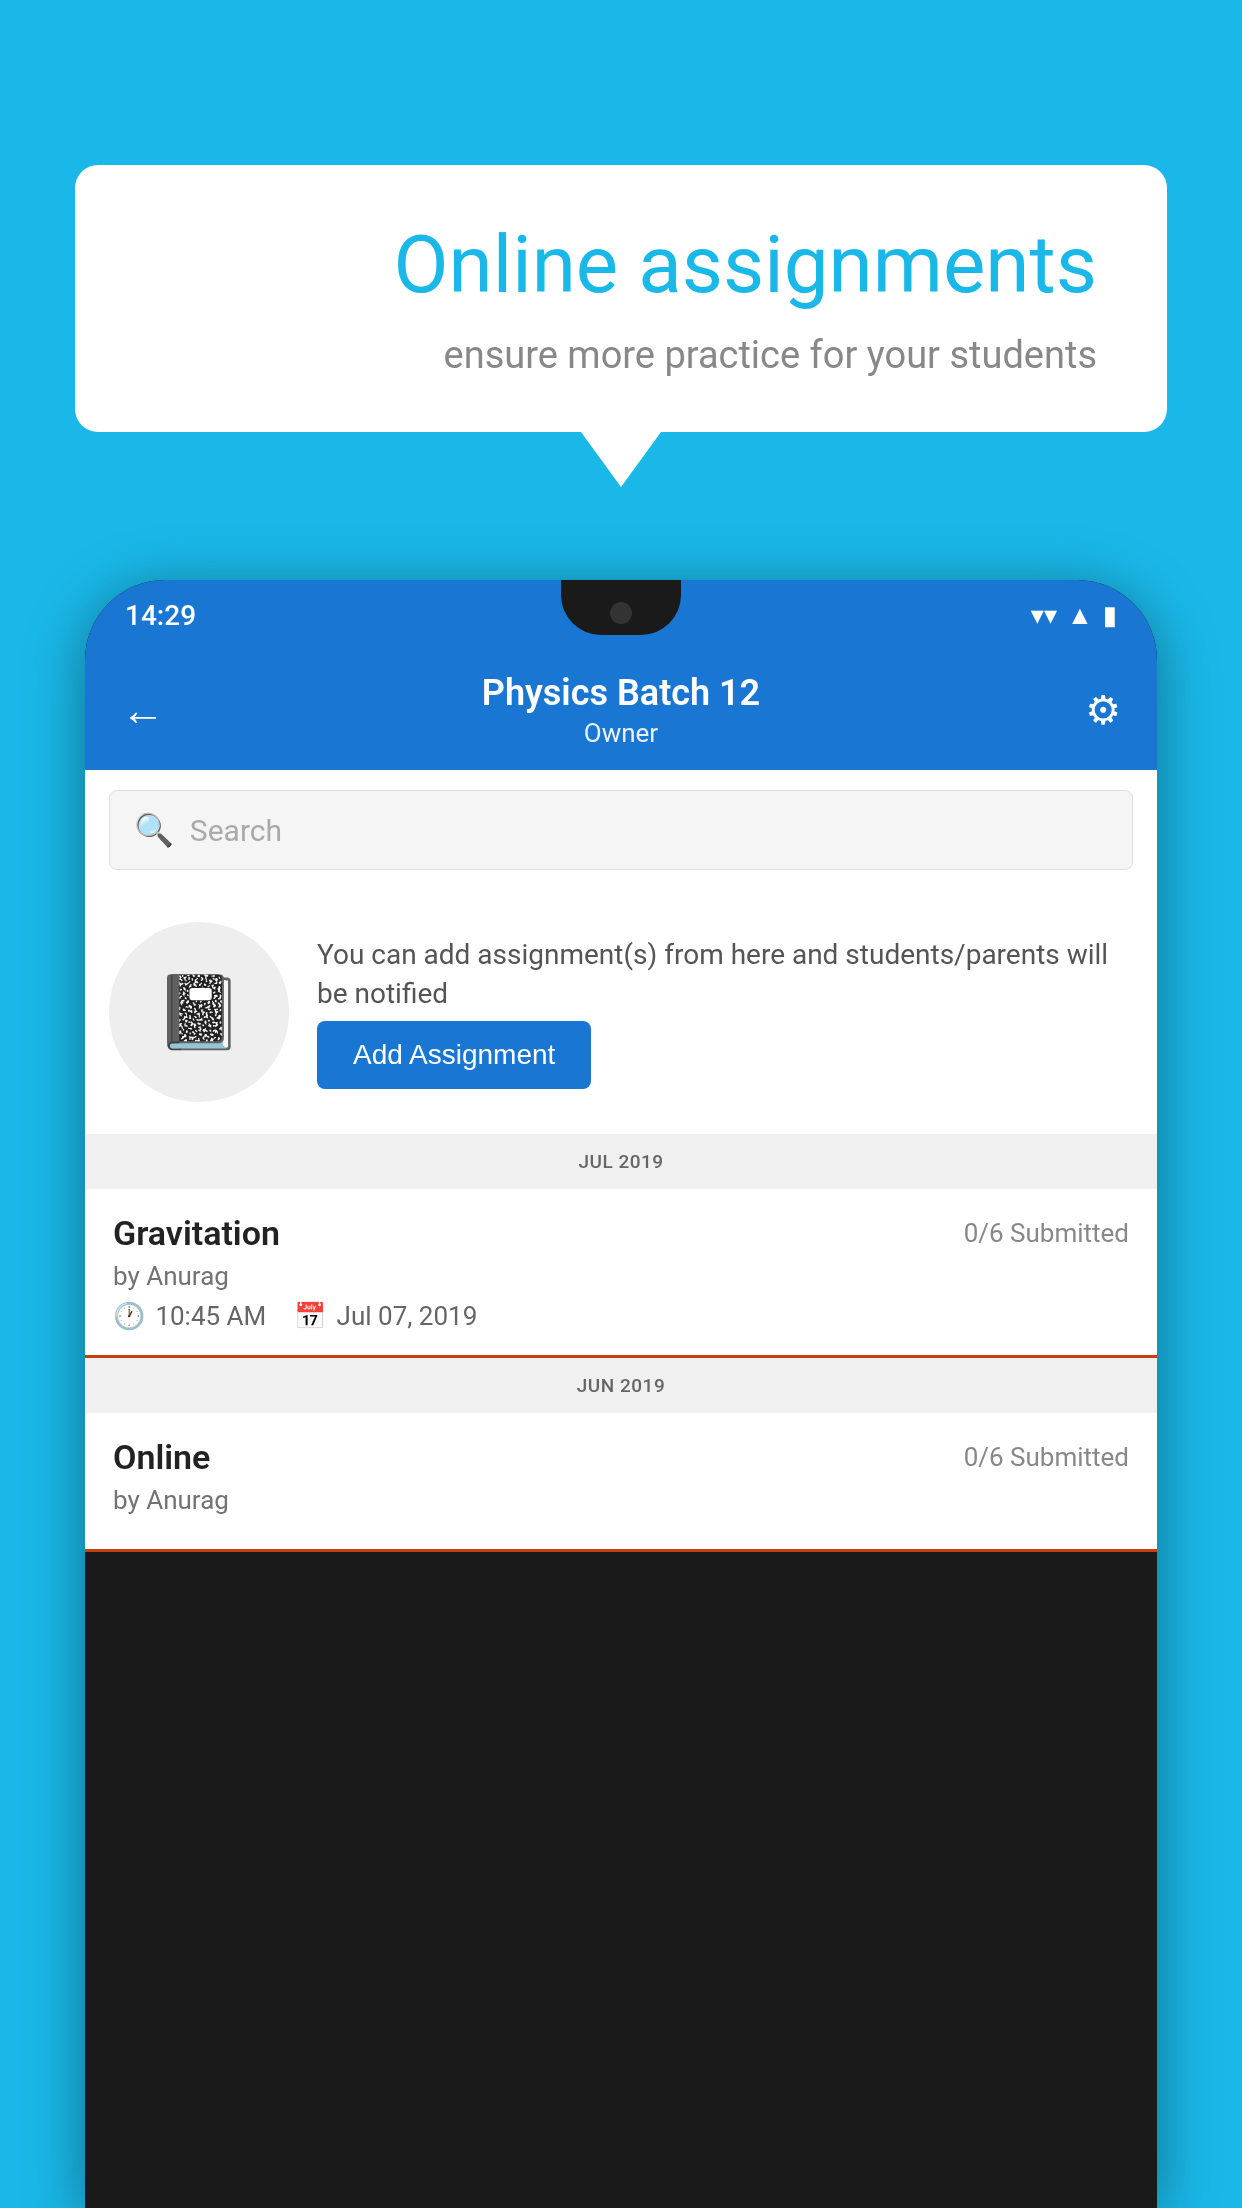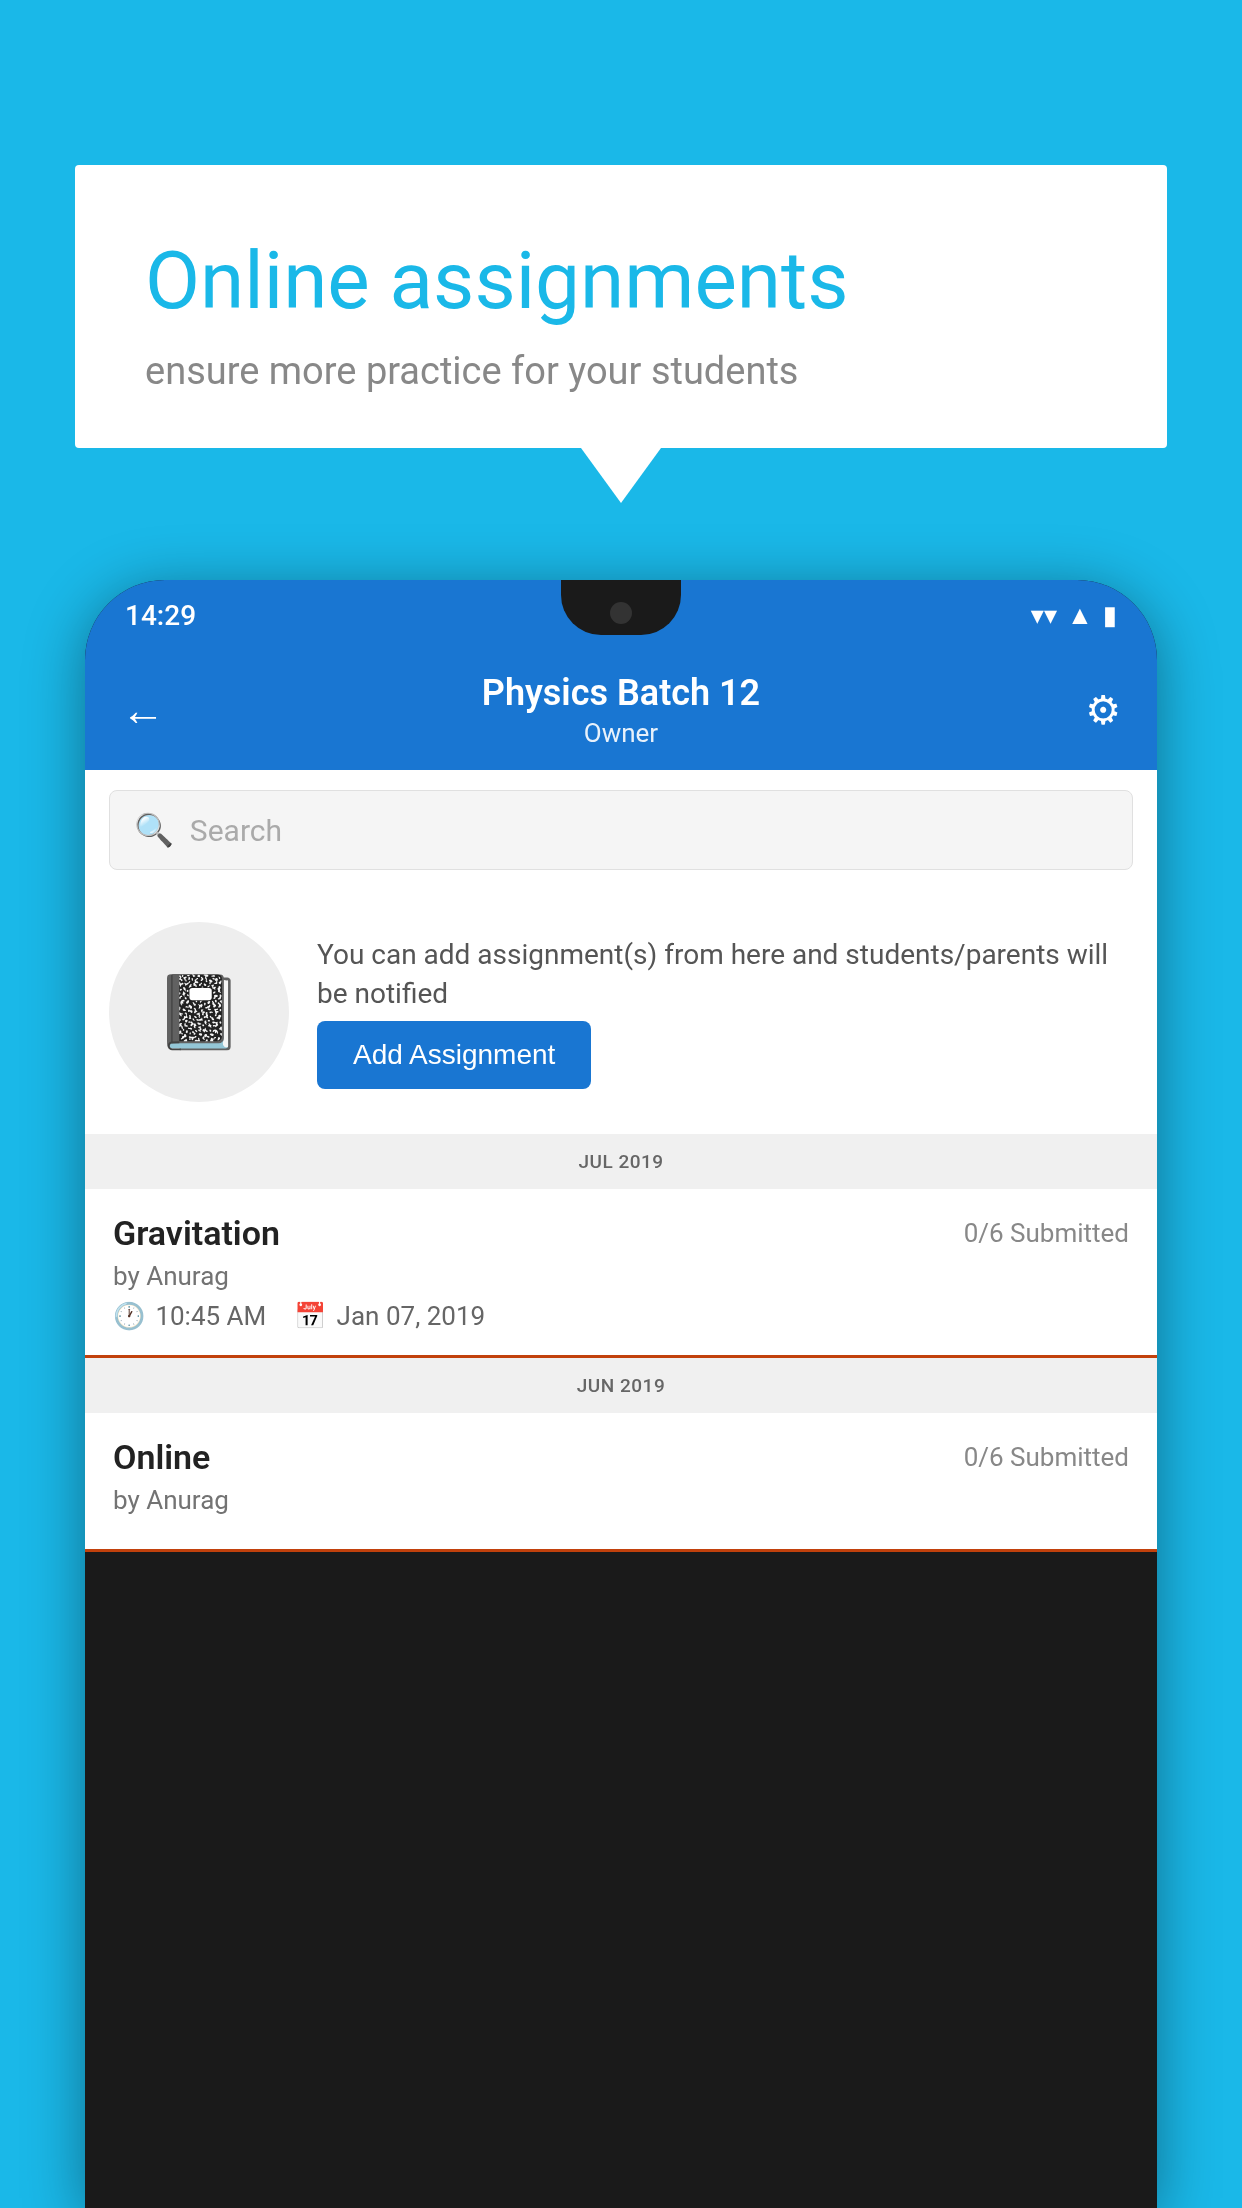--- a/index.html
+++ b/index.html
@@ -17,24 +17,24 @@
       position: absolute;
       top: 165px;
       left: 75px;
       right: 75px;
       display: flex;
       flex-direction: column;
       align-items: center;
     }
     .speech-bubble {
       background: white;
-      border-radius: 4px;
-      padding: 72px 70px 55px;
+      border-radius: 23px;
+      padding: 56px 70px 55px;
       width: 100%;
-      text-align: left;
+      text-align: right;
     }
     .speech-bubble-title {
       font-size: 80px;
       font-weight: 400;
       color: #1ab8e8;
       line-height: 1.1;
       margin-bottom: 24px;
     }
     .speech-bubble-subtitle {
       font-size: 38px;
@@ -362,21 +362,21 @@
         <span class="assignment-submitted">0/6 Submitted</span>
       </div>
       <div class="assignment-by">by Anurag</div>
       <div class="assignment-meta">
         <div class="meta-item">
           <span class="meta-icon">🕐</span>
           <span>10:45 AM</span>
         </div>
         <div class="meta-item">
           <span class="meta-icon">📅</span>
-          <span>Jan 07, 2019</span>
+          <span>Jul 07, 2019</span>
         </div>
       </div>
     </div>
 
     <div class="section-header">JUN 2019</div>
 
     <div class="assignment-item">
       <div class="assignment-row-top">
         <span class="assignment-name">Online</span>
         <span class="assignment-submitted">0/6 Submitted</span>

